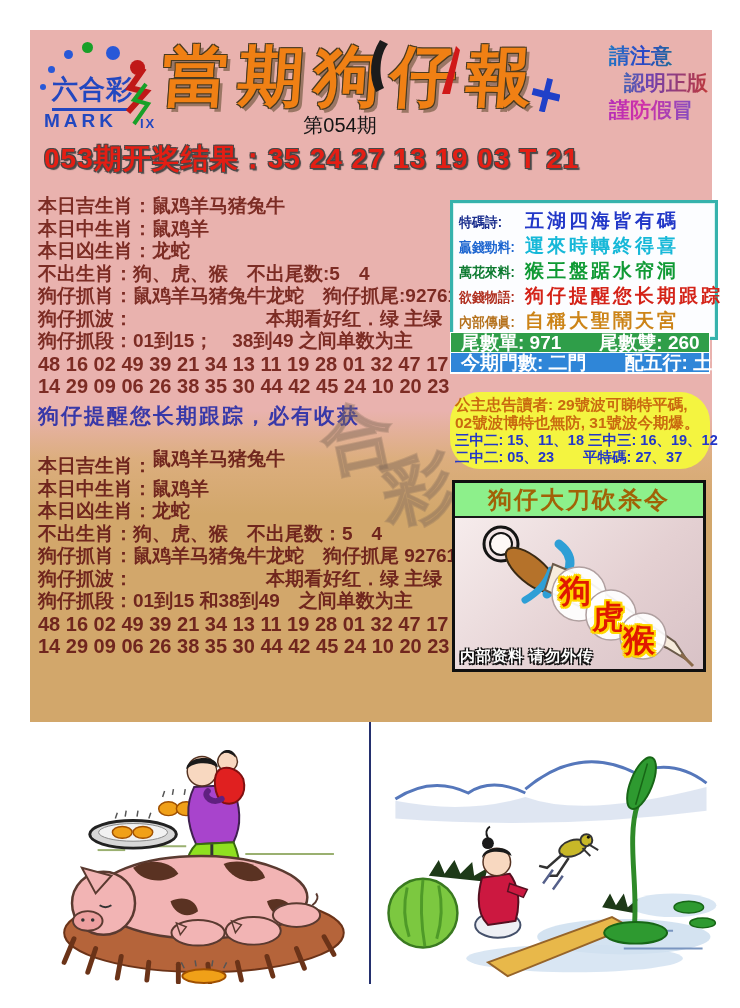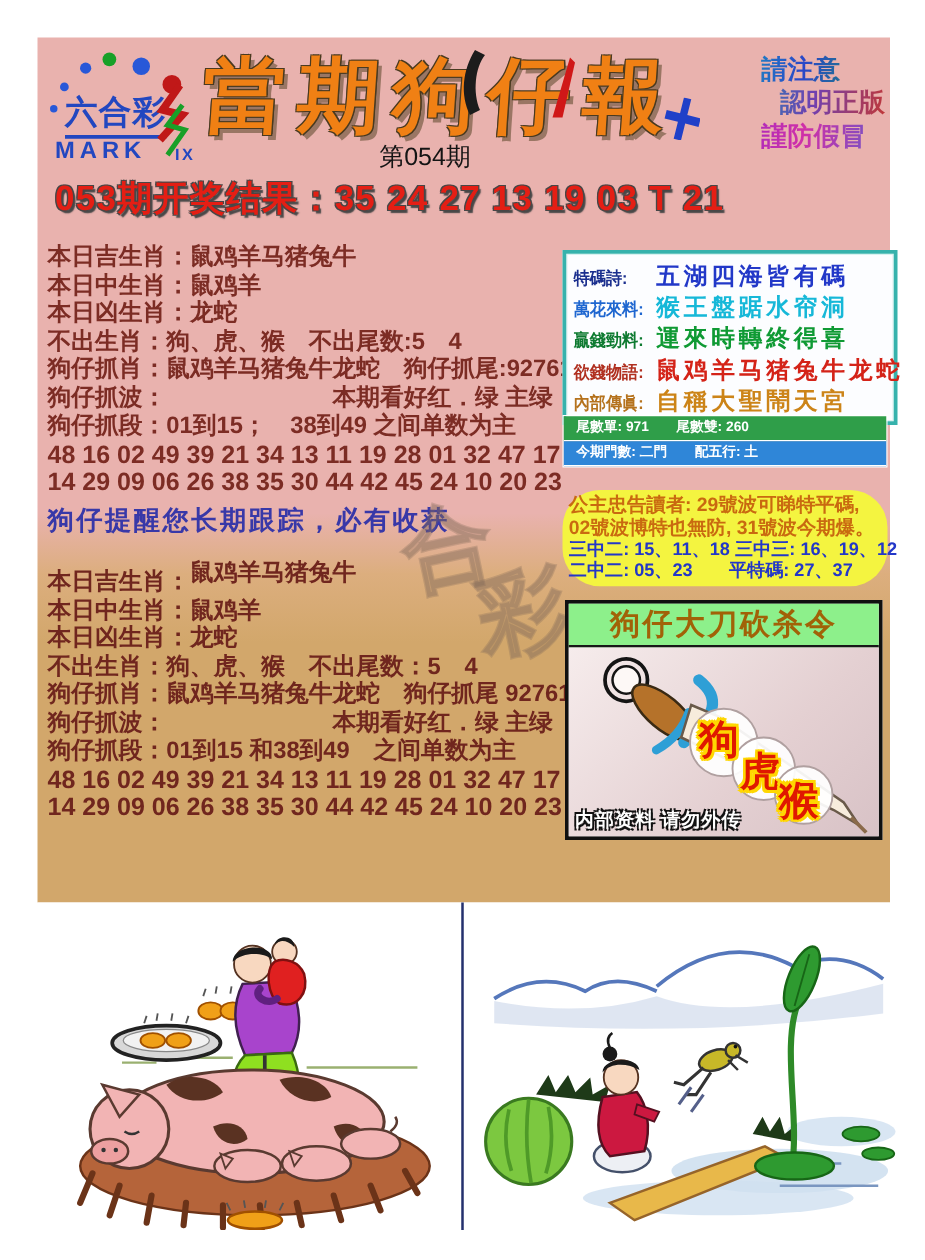--- a/index.html
+++ b/index.html
@@ -41,21 +41,21 @@
             border:3px solid #36b2ac;box-shadow:inset 0 0 0 1px #d8f2f0;padding:5px 4px 4px 6px;}
   .poem-row{display:flex;align-items:baseline;height:25px;}
   .poem-row .lab{font-size:14px;font-weight:bold;width:66px;flex:none;transform:scaleX(.92);transform-origin:left;}
   .poem-row .val{font-size:19px;font-weight:bold;letter-spacing:3px;white-space:nowrap;}
   .poem-row:nth-child(1) .lab{color:#1b2f8e}.poem-row:nth-child(1) .val{color:#2238c8}
   .poem-row:nth-child(2) .lab{color:#1e66d0}.poem-row:nth-child(2) .val{color:#16b8d8}
   .poem-row:nth-child(3) .lab{color:#0d7a30}.poem-row:nth-child(3) .val{color:#0f9a34}
   .poem-row:nth-child(4) .lab{color:#b03020}.poem-row:nth-child(4) .val{color:#d42318}
   .poem-row:nth-child(5) .lab{color:#b5721d}.poem-row:nth-child(5) .val{color:#cc8418}
   .stats-box{position:absolute;left:420px;top:302px;width:258px;border:1px solid #fff;}
-  .stats-row{height:19px;line-height:19px;color:#fff;font-weight:bold;font-size:11px;padding-left:10px;
+  .stats-row{height:19px;line-height:19px;color:#fff;font-weight:bold;font-size:19px;padding-left:10px;
              border-bottom:1px solid #fff;white-space:nowrap;}
   .stats-row.bg0{background:#2f9e49}.stats-row.bg1{background:#e23228}.stats-row.bg2{background:#2f86d8}
   .advice-box{position:absolute;left:420px;top:362px;width:252px;background:#f4f440;padding:4px 3px 3px 5px;border-radius:30px;}
   .adv-warn{color:#c96a10;font-weight:bold;font-size:15.5px;line-height:18px;white-space:nowrap;}
   .adv-pick{color:#2337c8;font-weight:bold;font-size:14.5px;line-height:17px;white-space:nowrap;}
   .kill-box{position:absolute;left:422px;top:450px;width:248px;height:186px;border:3px solid #101010;background:#fff;}
   .kill-head{height:33px;line-height:33px;text-align:center;background:#8df08b;border-bottom:2px solid #181818;
              font-size:24px;font-weight:bold;color:#a16207;letter-spacing:2px;}
   .kill-body{position:relative;width:100%;height:151px;background:linear-gradient(135deg,#f6ecec,#e4d0d2 60%,#d8c2c6);}
   .kill-char{position:absolute;font-size:32px;font-weight:bold;color:#e01800;
@@ -139,30 +139,30 @@
       <div class="numrow">48 16 02 49 39 21 34 13 11 19 28 01 32 47 17</div>
       <div class="numrow">14 29 09 06 26 38 35 30 44 42 45 24 10 20 23</div>
     </div>
 
     <div class="poem-box">
       <div class="poem-row">
           <span class="lab">特碼詩:</span>
           <span class="val">五湖四海皆有碼</span>
         </div>
       <div class="poem-row">
+          <span class="lab">贏錢勁料:</span>
+          <span class="val">運來時轉終得喜</span>
+        </div>
+      <div class="poem-row">
           <span class="lab">萬花來料:</span>
           <span class="val">猴王盤踞水帘洞</span>
         </div>
       <div class="poem-row">
-          <span class="lab">贏錢勁料:</span>
-          <span class="val">運來時轉終得喜</span>
-        </div>
-      <div class="poem-row">
           <span class="lab">欲錢物語:</span>
-          <span class="val">鼠鸡羊马猪兔牛龙蛇</span>
+          <span class="val">狗仔提醒您长期跟踪</span>
         </div>
       <div class="poem-row">
           <span class="lab">內部傳眞:</span>
           <span class="val">自稱大聖鬧天宮</span>
         </div>
     </div>
 
     <div class="stats-box">
       <div class="stats-row bg0">尾數單: 971　　尾數雙: 260</div>
       <div class="stats-row bg2">今期門數: 二門　　配五行: 土</div>

